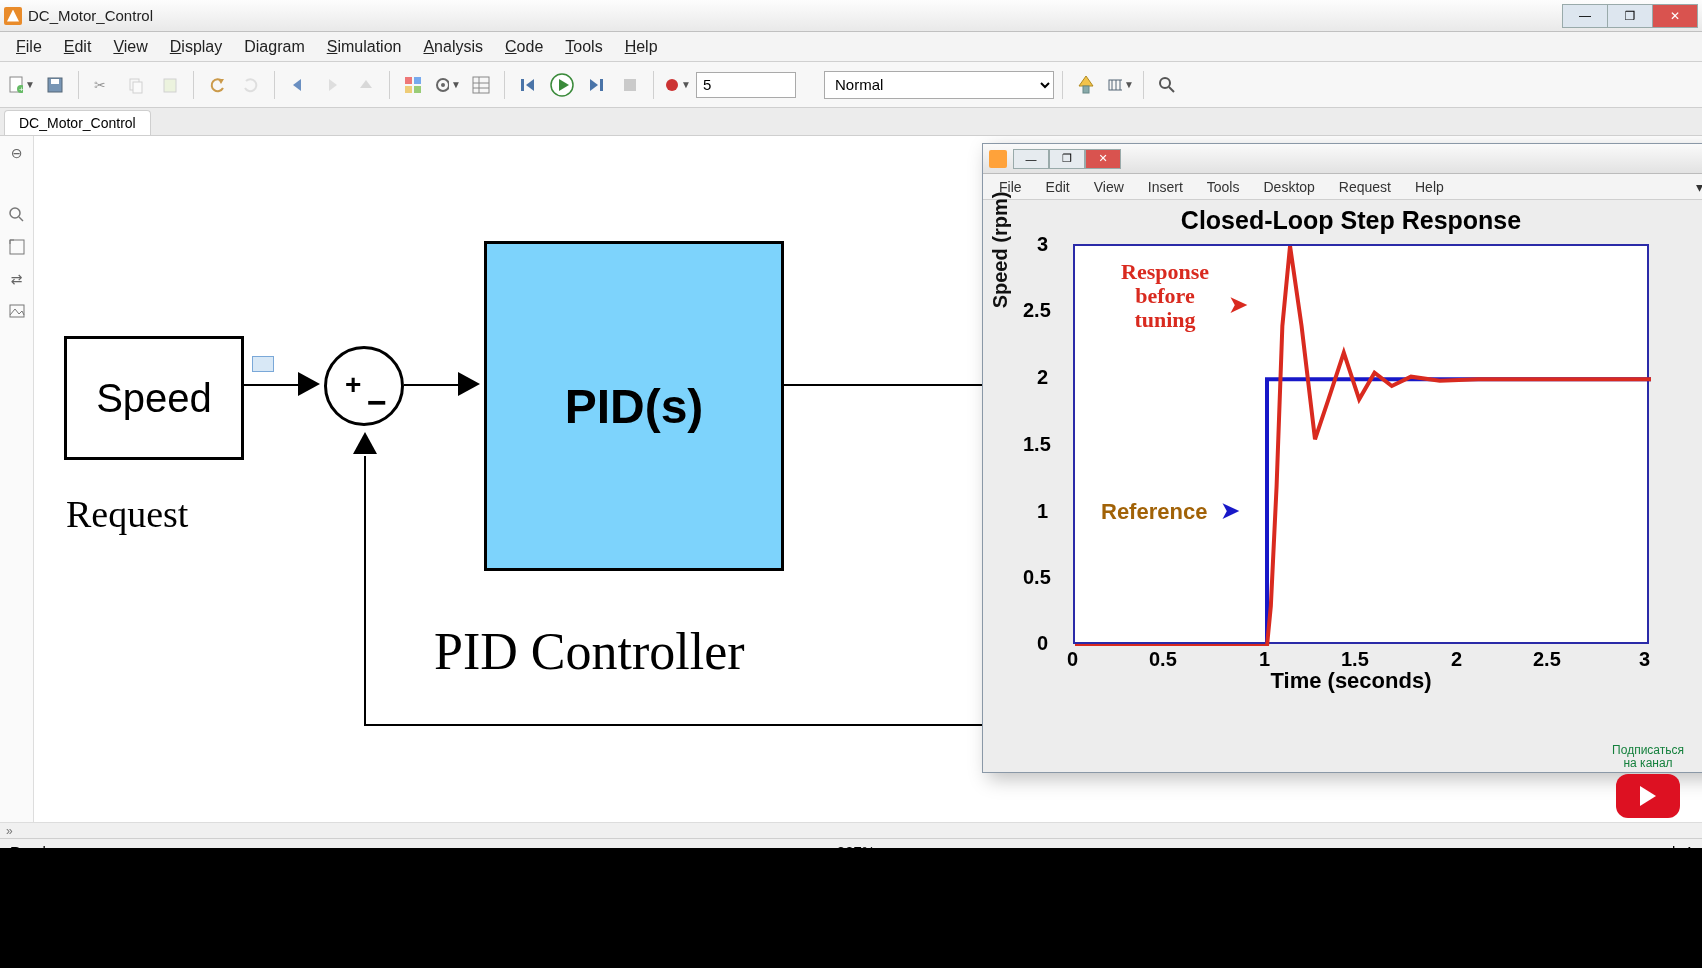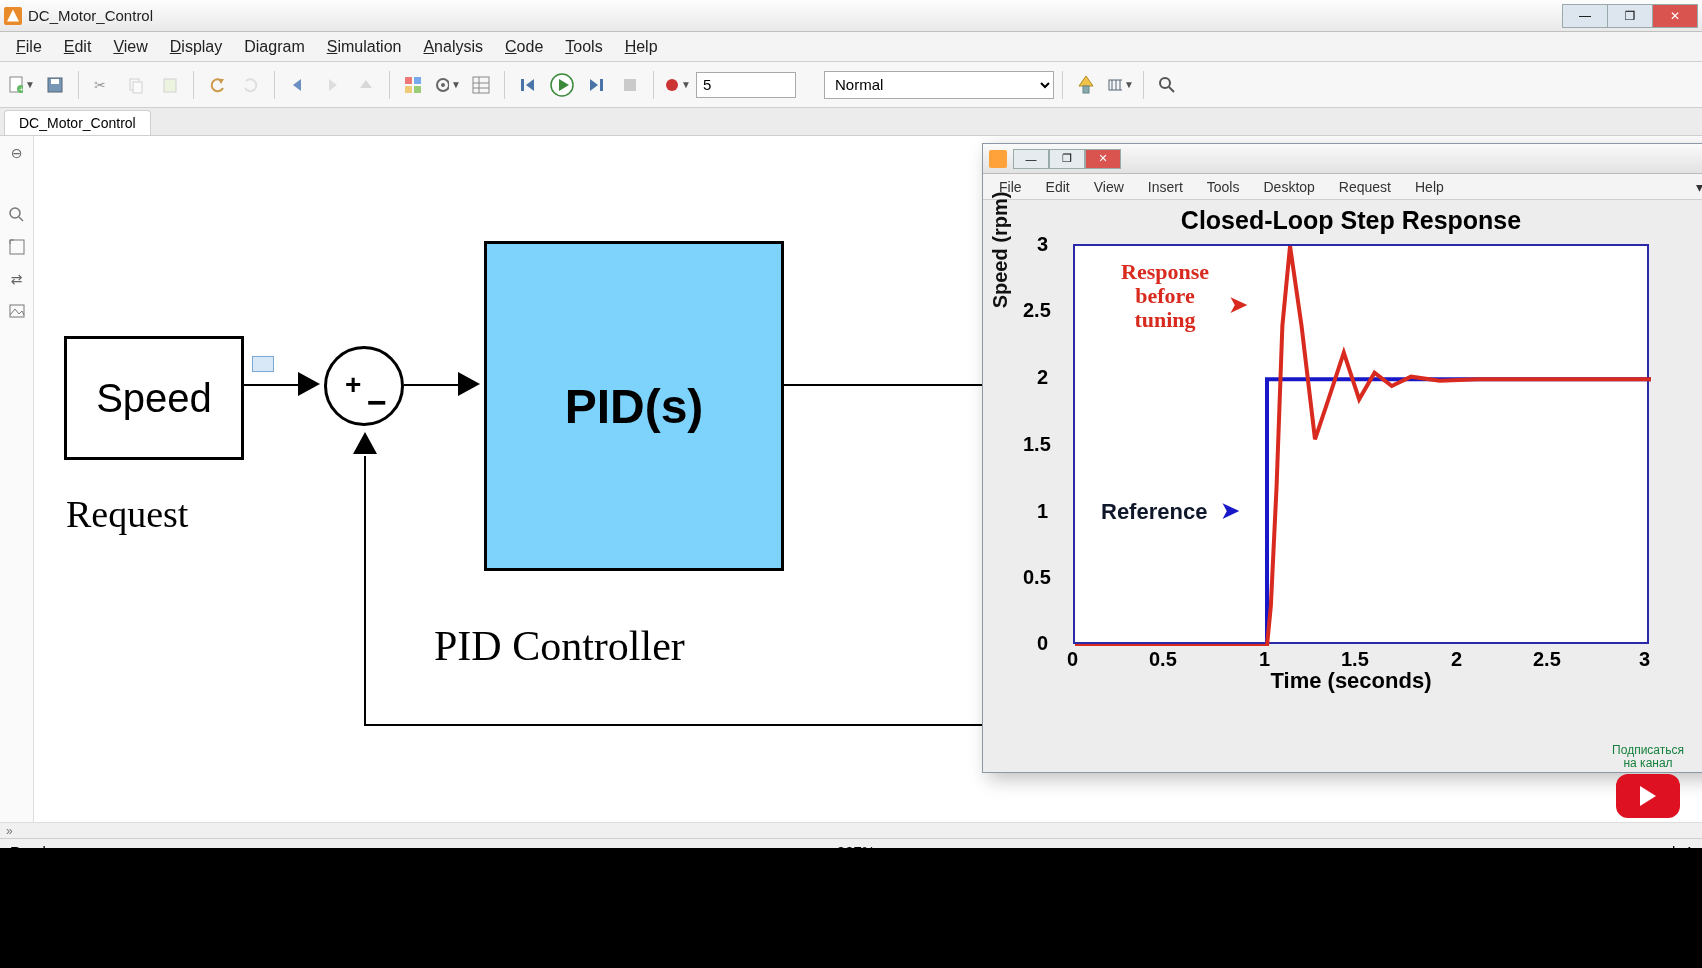--- a/index.html
+++ b/index.html
@@ -68,21 +68,21 @@
   .figwin .fw-btn.close { background:#d9534f; color:#fff;}
   .figwin .fig-menu { height:26px; display:flex; align-items:center; padding:0 6px; gap:4px; border-bottom:1px solid #cfcfcf; background:#f4f4f4;}
   .figwin .fig-menu .fm { padding:2px 10px; font-size:14px; color:#333;}
   .figwin .fig-canvas { position:absolute; left:0; right:0; top:56px; bottom:0; background:#ededed;}
   .chart-title { position:absolute; top:6px; left:0; right:0; text-align:center; font-size:25px; font-weight:bold; color:#000;}
   .plot-area { position:absolute; left:90px; top:44px; width:576px; height:400px; background:#fff; border:2px solid #2a2aa8;}
   .ylabel { position:absolute; left:6px; top:150px; transform: rotate(-90deg); transform-origin:left top; font-size:20px; font-weight:bold; color:#111; width:200px; text-align:center;}
   .xlabel { position:absolute; left:0; right:0; bottom:8px; text-align:center; font-size:22px; font-weight:bold;}
   .tick { position:absolute; font-size:20px; font-weight:bold; color:#000;}
   .ann { position:absolute; color:#d92a1f; font-size:22px; font-weight:bold; text-align:center; line-height:1.1;}
-  .ann.blue { color:#0f172a; font-size:22px;}
+  .ann.blue { color:#a16207; font-size:22px;}
 
   
   .footer-expand { height:16px; background:#f0f0f0; border-top:1px solid #ddd; display:flex; align-items:center; padding:0 6px; color:#777; font-size:12px;}
   .statusbar { height:26px; background:#f0f0f0; border-top:1px solid #cfcfcf; display:flex; align-items:center; padding:0 10px; font-size:15px;}
   .statusbar .sfill { flex:1;}
   .yt { position:absolute; right:18px; bottom:150px; display:flex; flex-direction:column; align-items:center; gap:4px;}
   .yt .txt { color:#15803d; font-size:12px; text-align:center; line-height:1.1;}
   .yt .btn { width:64px; height:44px; background:#d12; border-radius:12px; display:flex; align-items:center; justify-content:center;}
   .yt .btn::after { content:""; border-left:16px solid #fff; border-top:10px solid transparent; border-bottom:10px solid transparent;}
 </style>
@@ -306,21 +306,21 @@
     </div>
 
     <div class="line-h" style="left:370px; top:248px; width:60px;"></div>
     <div class="arrow" style="left:424px; top:236px;">
         <div class="arrowhead"></div>
       </div>
 
     <div class="blk pid" style="left:450px; top:105px; width:300px; height:330px;">
       <span style="font-size:48px; font-family:Arial; font-weight:bold; color:#000;">PID(s)</span>
     </div>
-    <div class="blk-label" style="left:400px; top:442px; font-size:42px;">PID Controller</div>
+    <div class="blk-label" style="left:400px; top:442px; font-size:52px;">PID Controller</div>
 
     <div class="line-h" style="left:750px; top:248px; width:200px;"></div>
 
     <div class="line-v" style="left:330px; top:320px; height:270px;"></div>
     <div class="arrow" style="left:319px; top:296px;">
         <div class="arrowhead up"></div>
       </div>
     <div class="line-h" style="left:330px; top:588px; width:1340px;"></div>
 
     <div class="figwin">

